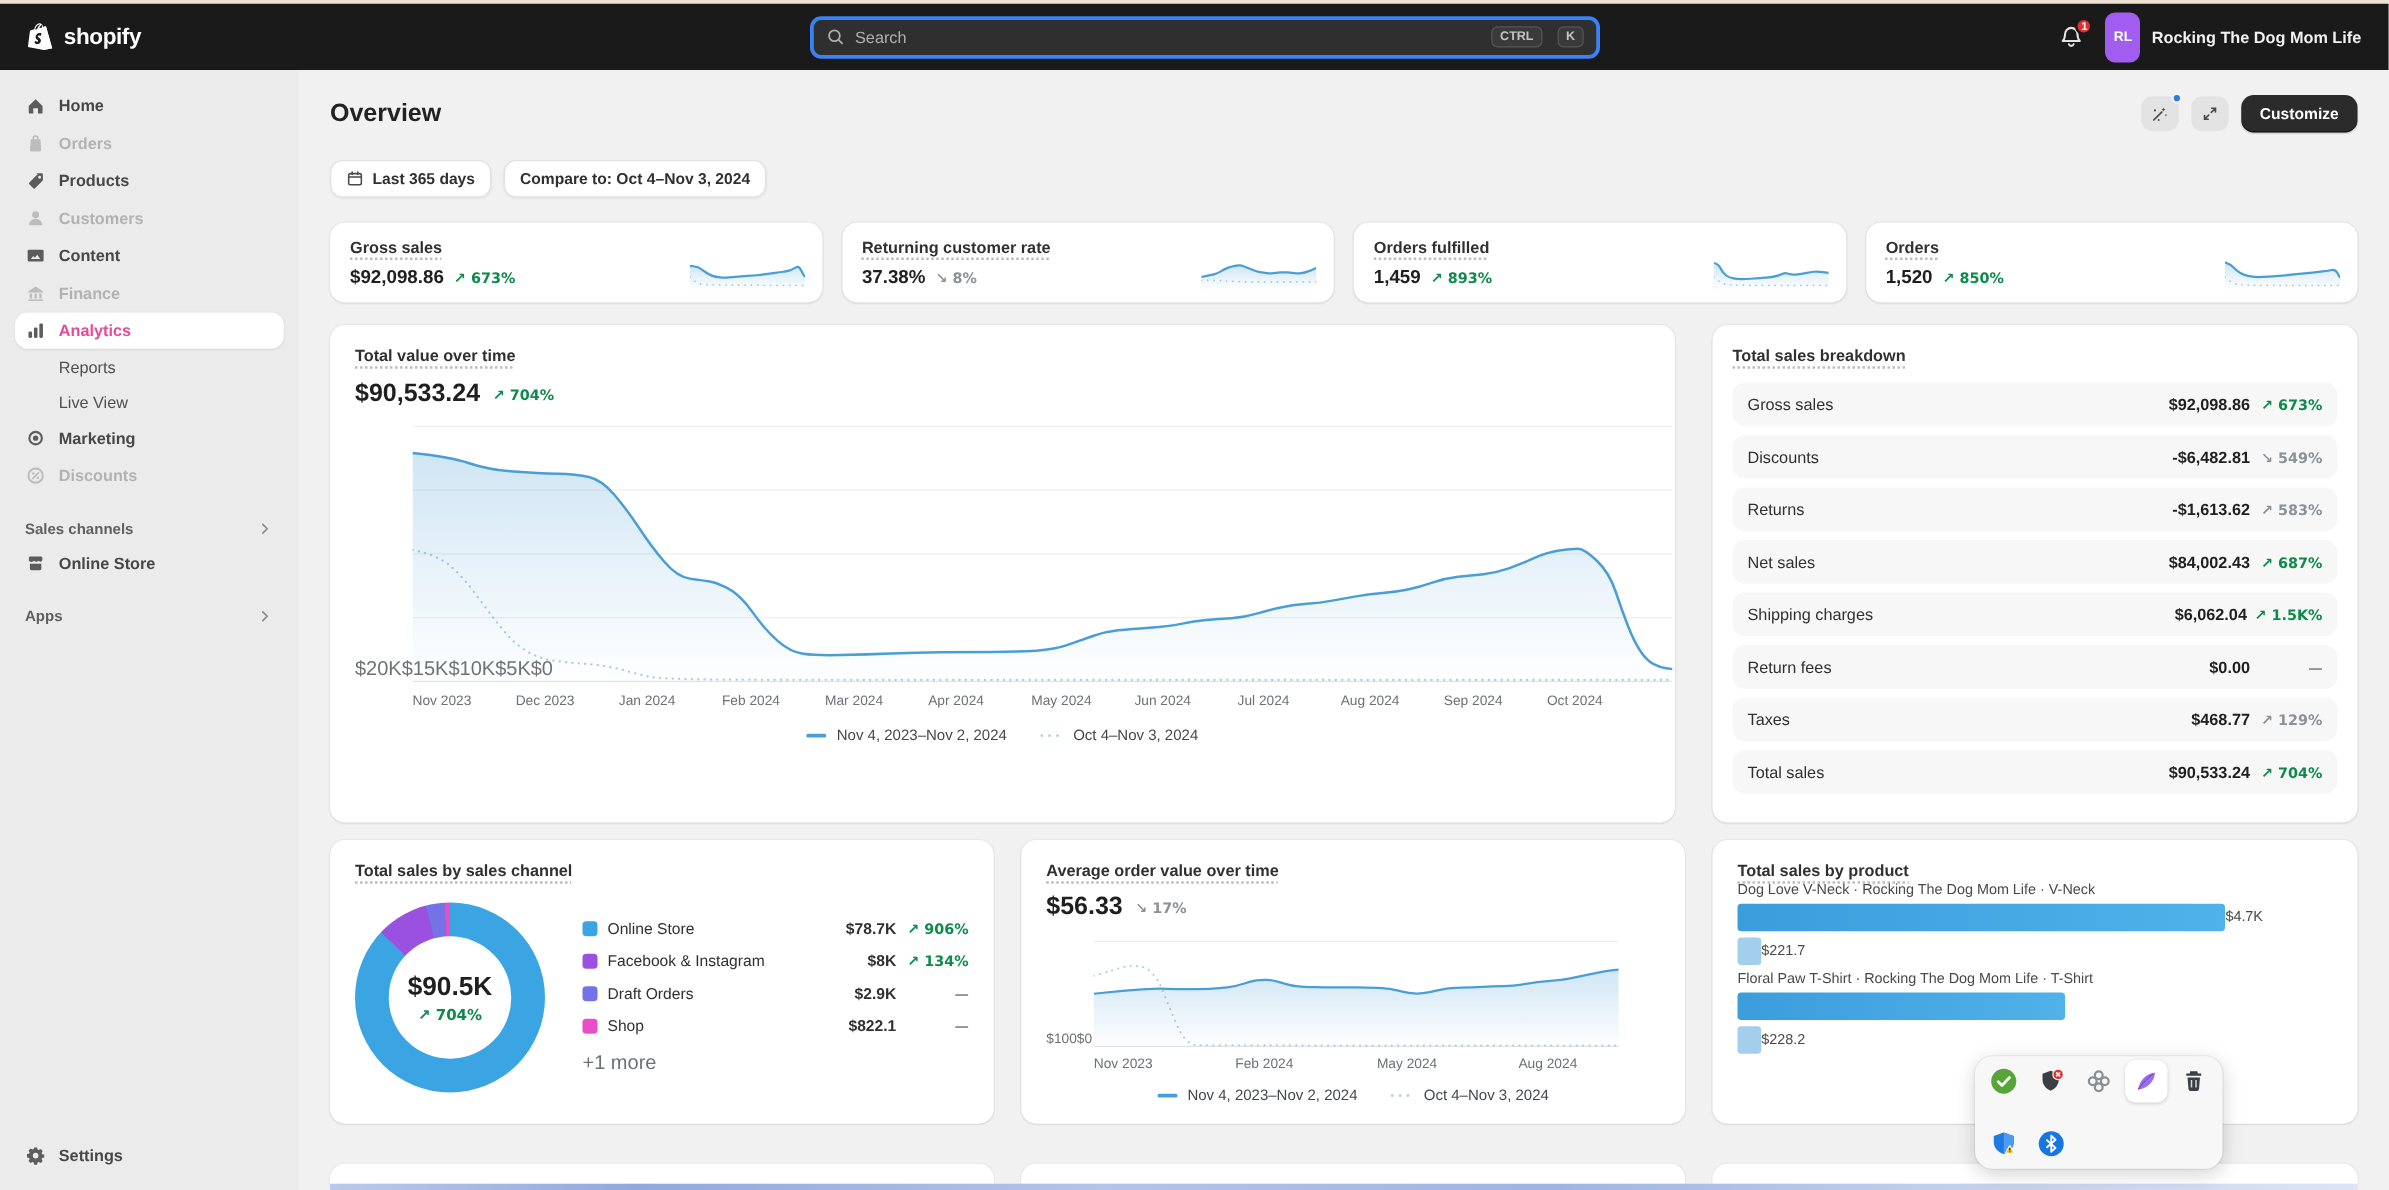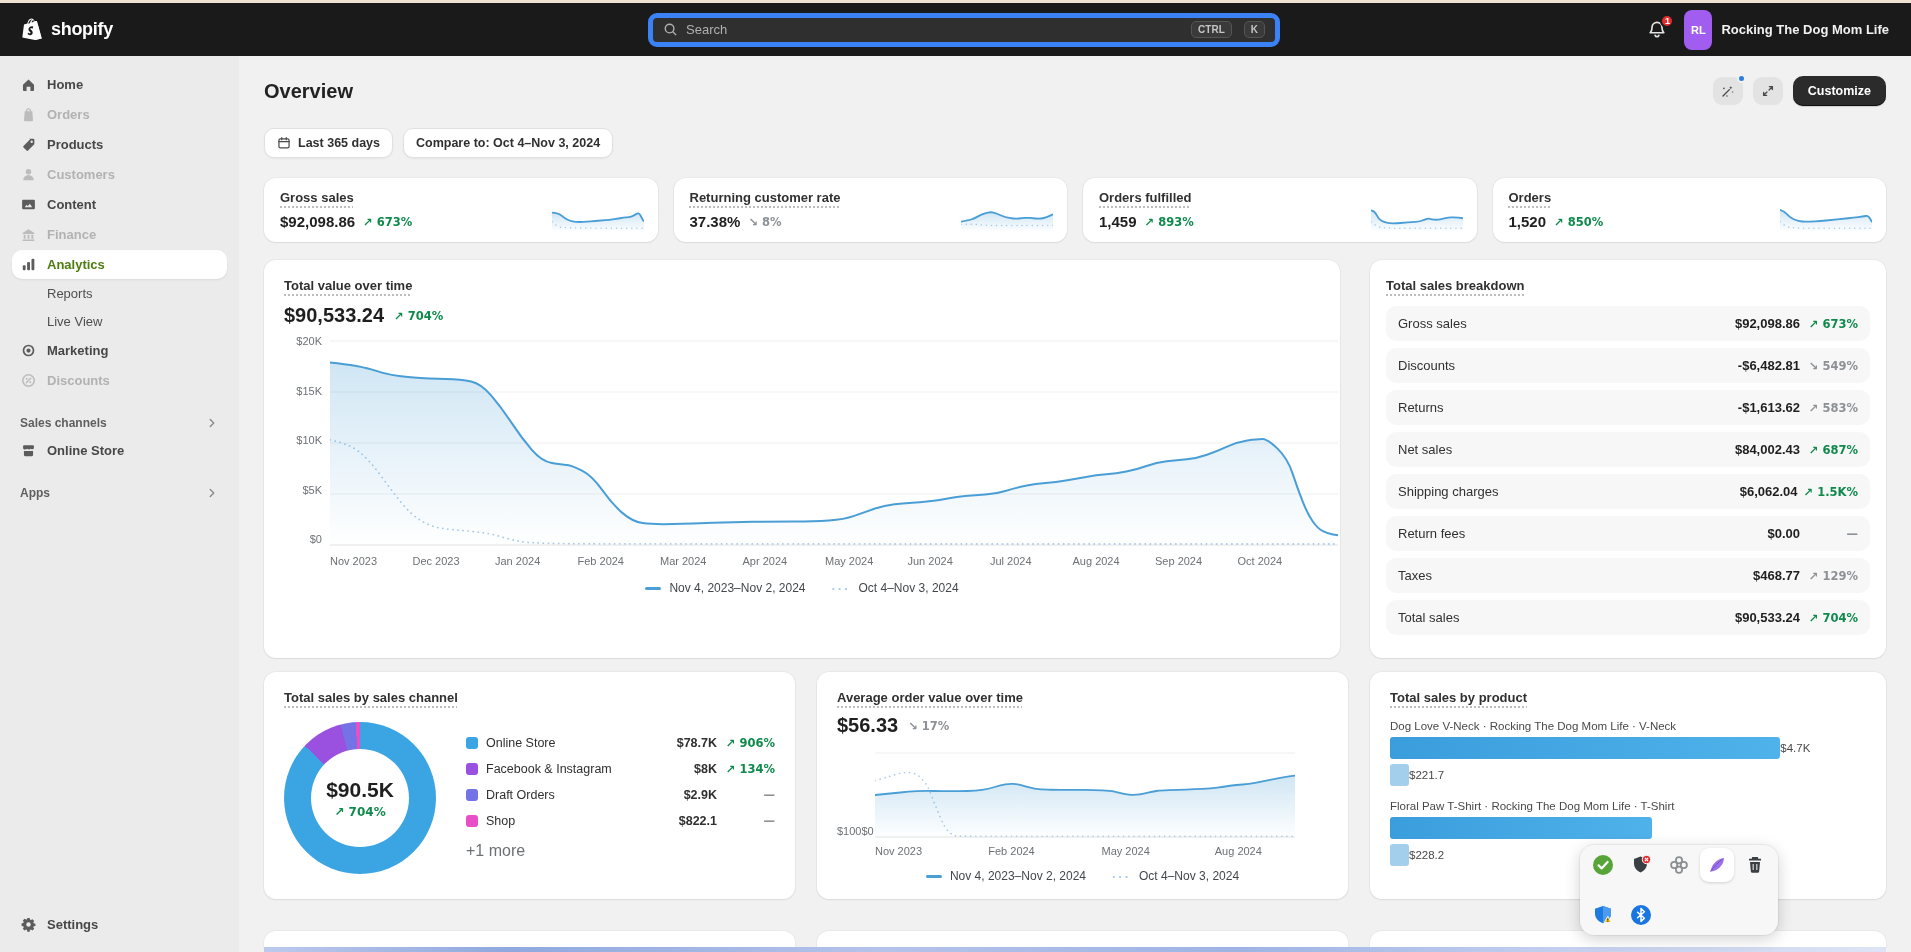--- a/index.html
+++ b/index.html
@@ -3,37 +3,37 @@
 <meta charset="utf-8">
 <style>
   *{margin:0;padding:0;box-sizing:border-box}
   html,body{width:1911px;height:952px;overflow:hidden}
   body{font-family:"Liberation Sans","DejaVu Sans",sans-serif;background:#f1f1f1;color:#303030}
   .top-accent{height:3px;background:#f0e2d2}
   
   .topbar{height:53px;background:#1a1a1a;display:flex;align-items:center;padding:0 22px;position:relative}
   .logo{display:flex;align-items:center;gap:7px;color:#fff}
   .logo .word{font-size:18px;font-weight:700;letter-spacing:-.3px}
-  .search{position:absolute;left:648px;width:632px;height:34px;background:#2f2f2f;border:5px solid #3b82f6;border-radius:9px;display:flex;align-items:center;padding:0 10px;gap:8px}
+  .search{position:absolute;left:648px;width:632px;height:34px;background:#2f2f2f;border:3px solid #3b82f6;border-radius:9px;display:flex;align-items:center;padding:0 10px;gap:8px}
   .search .ph{color:#b0b0b0;font-size:13px;flex:1}
   .kbd{background:#3a3a3a;border:1px solid #555;color:#c5c5c5;font-size:10px;font-weight:600;border-radius:5px;padding:2px 6px;margin-left:4px}
   .tb-right{margin-left:auto;display:flex;align-items:center;gap:16px}
   .bell{position:relative;color:#e3e3e3;width:22px;height:22px}
   .bell .nbadge{position:absolute;top:-5px;right:-6px;background:#e02d2d;color:#fff;font-size:9px;font-weight:700;min-width:14px;height:14px;border-radius:8px;display:flex;align-items:center;justify-content:center;border:2px solid #1a1a1a}
   .account{display:flex;align-items:center;gap:9px}
   .avatar{width:28px;height:40px;border-radius:8px;background:#a05df0;color:#fff;font-size:11px;font-weight:700;display:flex;align-items:center;justify-content:center}
   .acct-name{color:#f1f1f1;font-size:13px;font-weight:700;white-space:nowrap}
   
   .shell{display:flex;height:896px}
   .sidebar{width:239px;background:#ebebeb;padding:14px 12px 12px;display:flex;flex-direction:column;font-size:13px}
   .sb-item{display:flex;align-items:center;gap:10px;padding:6px 8px;border-radius:10px;color:#474747;font-weight:600;margin-bottom:1px;cursor:pointer}
   .sb-item .sb-ic{width:17px;height:17px;color:#5c5c5c;flex:0 0 17px}
   .sb-item.disabled{color:#b2b2b2}
   .sb-item.disabled .sb-ic{color:#bcbcbc}
-  .sb-item.active{background:#fff;box-shadow:0 1px 2px rgba(0,0,0,.08);color:#4d7c0f;font-weight:700}
+  .sb-item.active{background:#fff;box-shadow:0 1px 2px rgba(0,0,0,.08);color:#ec4899;font-weight:700}
   .sb-item.sub{padding-left:35px;font-weight:400;color:#4f4f4f}
   .sb-sec{display:flex;align-items:center;justify-content:space-between;color:#5f5f5f;font-size:12px;font-weight:700;padding:6px 8px;margin-top:14px}
   .sb-sec .chev{width:14px;height:14px;color:#8a8a8a}
   .sb-settings{margin-top:auto}
   
   .content{flex:1;padding:20px 25px 0;display:flex;flex-direction:column;min-width:0}
   .page-head{display:flex;align-items:center;margin-bottom:22px}
   .page-title{font-size:20px;font-weight:700;color:#222}
   .head-actions{margin-left:auto;display:flex;align-items:center;gap:10px}
   .icon-btn{width:30px;height:28px;border-radius:9px;background:#e3e3e3;border:none;display:flex;align-items:center;justify-content:center;color:#4a4a4a;position:relative;cursor:pointer}
@@ -53,21 +53,21 @@
   .mcard{background:#fff;border-radius:12px;box-shadow:0 1px 2px rgba(0,0,0,.07),0 0 0 1px rgba(0,0,0,.03);padding:12px 16px;display:flex;flex-direction:column;position:relative}
   .mval-row{display:flex;align-items:center;gap:8px;margin-top:8px}
   .mval{font-size:15px;font-weight:700;color:#1f1f1f}
   .spark{position:absolute;right:14px;bottom:10px;width:92px;height:36px}
   
   .row-main{display:grid;grid-template-columns:minmax(0,1fr) 516px;gap:30px;margin-bottom:14px}
   .chart-card{padding:16px 20px}
   .big-val-row{display:flex;align-items:center;gap:10px;margin:10px 0 8px}
   .big-val{font-size:20px;font-weight:700;color:#1f1f1f}
   .plot-wrap{display:flex;gap:8px}
-  .ylabels{display:flex;flex-direction:column;justify-content:space-between;align-items:flex-end;width:38px;color:#6d7175;font-size:11px;padding:0 0 2px}
+  .ylabels{display:flex;flex-direction:row;justify-content:space-between;align-items:flex-end;width:38px;color:#6d7175;font-size:16px;padding:0 0 2px}
   .plot{flex:1;min-width:0}
   .xlabels{display:flex;margin:8px 0 0 46px;color:#6d7175;font-size:11px}
   .xlabels span{flex:1;text-align:left}
   .legend{display:flex;justify-content:center;gap:26px;margin-top:14px;font-size:12px;color:#44474a;align-items:center}
   .lg-item{display:flex;align-items:center;gap:8px}
   .lg-line{width:16px;height:3px;border-radius:2px;background:#4a9ed6}
   .lg-dots{color:#a9cbe8;font-weight:700;letter-spacing:2px;font-size:13px;line-height:3px}
   
   .breakdown{padding:16px}
   .bk-rows{margin-top:12px}
@@ -90,21 +90,21 @@
   .ch-row .lbl{flex:1;color:#303030}
   .ch-row .val{font-weight:600}
   .ch-row .chg{min-width:50px;text-align:right}
   .ch-more{color:#6d7175;font-size:16px;margin-top:14px}
   
   .aov-plot-wrap{display:flex;gap:6px;margin-top:10px}
   .aov-ylabels{display:flex;flex-direction:row;justify-content:space-between;align-items:flex-end;width:32px;color:#6d7175;font-size:11px;padding-bottom:2px}
   .aov-x{display:flex;margin-left:38px;color:#6d7175;font-size:11px;margin-top:6px}
   .aov-x span{width:25%;text-align:left}
   
-  .prod-item{margin-top:14px}
+  .prod-item{}
   .prod-name{font-size:11.5px;color:#494949;margin-bottom:5px}
   .bar-row{display:flex;align-items:center;margin-bottom:5px}
   .bar{height:22px;border-radius:3px;background:linear-gradient(90deg,#3b9ddc,#4fb2ea)}
   .bar.prev{background:#a3cfec}
   .bar-lbl{font-size:11.5px;color:#494949;white-space:nowrap}
   
   .peek{position:relative;margin:auto -0px 0;height:21px}
   .peek-cards{display:grid;grid-template-columns:minmax(0,1fr) minmax(0,1fr) 516px;gap:22px;height:16px}
   .stub{background:#fff;border-radius:12px 12px 0 0;box-shadow:0 0 0 1px rgba(0,0,0,.03)}
   .peek-strip{position:absolute;left:0;right:0;bottom:0;height:5px;background:linear-gradient(90deg,#bcc9ec,#8fa9de 15%,#b4c3ea 38%,#9db4e4 60%,#c3cfee 80%,#dde4f5)}

